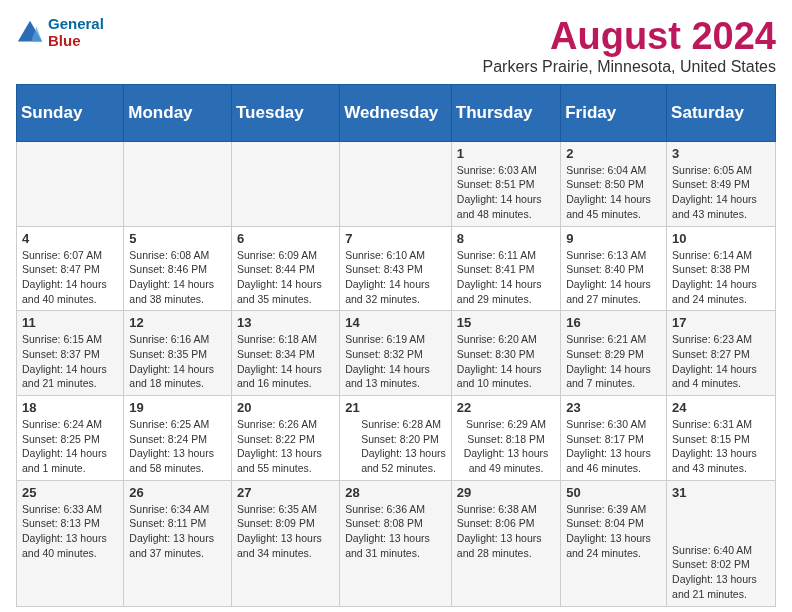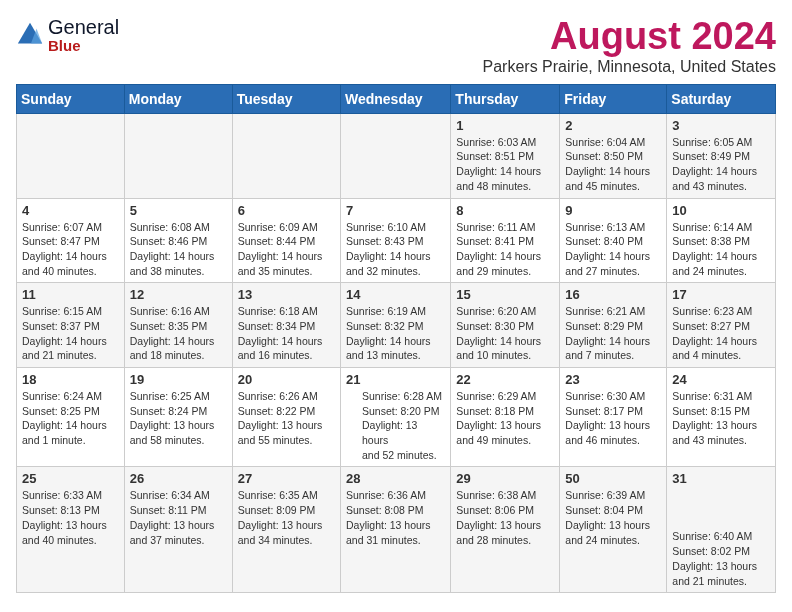--- a/index.html
+++ b/index.html
@@ -20,23 +20,23 @@
       display: flex;
       align-items: center;
       gap: 4px;
     }
     .logo-text {
       display: flex;
       flex-direction: column;
       line-height: 1.1;
     }
     .logo-general {
-      font-size: 20px;
-      font-weight: normal;
-      color: #0f172a;
+      font-size: 15px;
+      font-weight: bold;
+      color: #0369a1;
     }
     .logo-blue {
       font-size: 15px;
       font-weight: bold;
       color: #b91c1c;
     }
     .logo-icon {
       width: 28px;
       height: 28px;
     }
@@ -54,23 +54,23 @@
       color: #333;
     }
     .calendar-table {
       width: 100%;
       border-collapse: collapse;
       font-size: 11px;
     }
     .calendar-table thead tr th {
       background-color: #2a6db5;
       color: #fff;
-      padding: 6px 4px;
+      padding: 18px 4px;
       text-align: left;
-      font-size: 14px;
+      font-size: 17px;
       font-weight: bold;
       border: 1px solid #1a5a9a;
     }
     .calendar-table tbody tr td {
       border: 1px solid #ccc;
       vertical-align: top;
       padding: 4px 5px;
       width: 113px;
       min-height: 80px;
       background: #fff;
@@ -283,21 +283,21 @@
         </td>
         <td>
           <span class="day-number">21</span>
           <div class="day-info" style="white-space: pre-line; margin-left: 16px;">Sunrise: 6:28 AM
 Sunset: 8:20 PM
 Daylight: 13 hours
 and 52 minutes.</div>
         </td>
         <td>
           <span class="day-number">22</span>
-          <div class="day-info" style="white-space: pre-line;">Sunrise: 6:29 AM
+          <div class="day-info" style="white-space: pre-line; text-align: center;">Sunrise: 6:29 AM
 Sunset: 8:18 PM
 Daylight: 13 hours
 and 49 minutes.</div>
         </td>
         <td>
           <span class="day-number">23</span>
           <div class="day-info" style="white-space: pre-line;">Sunrise: 6:30 AM
 Sunset: 8:17 PM
 Daylight: 13 hours
 and 46 minutes.</div>

